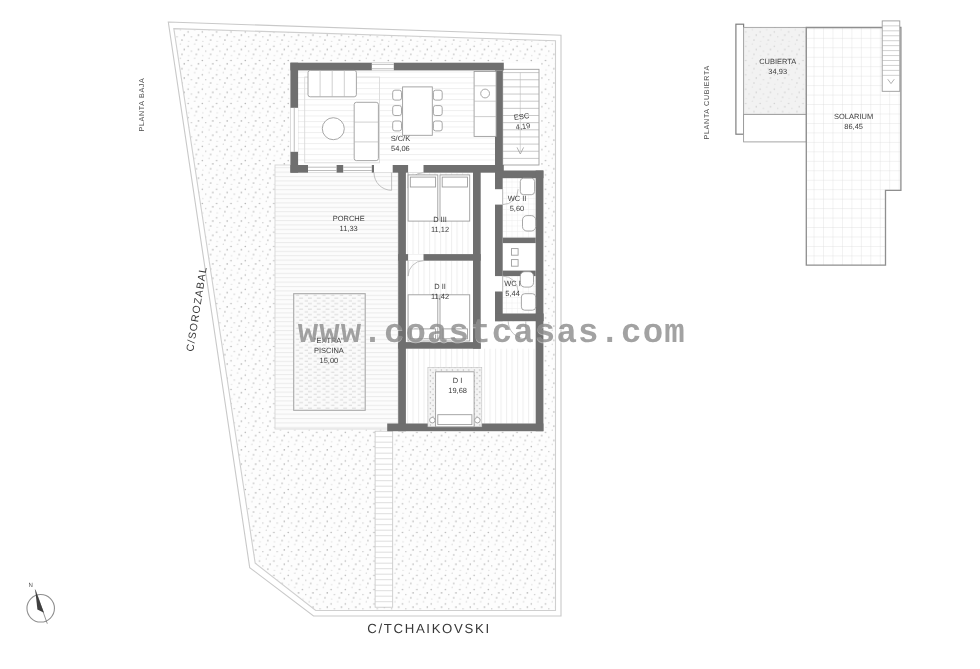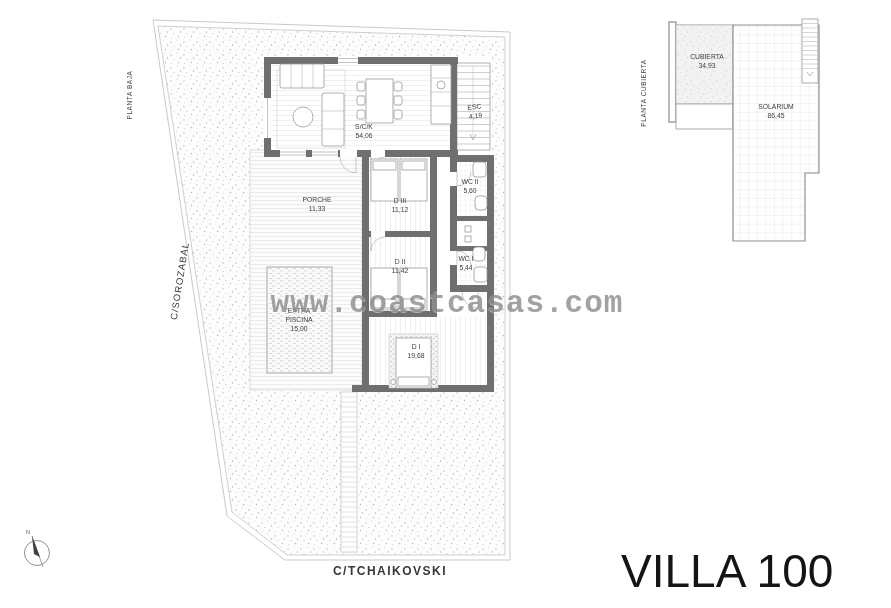--- a/index.html
+++ b/index.html
@@ -6,21 +6,21 @@
   .page{position:relative;width:891px;height:608px;background:#fff;overflow:hidden;
         font-family:"Liberation Sans",sans-serif;}
   .page svg{position:absolute;left:0;top:0;}
   .lbl{position:absolute;transform:translate(-50%,-50%);text-align:center;
        font-size:6.8px;line-height:1.3;color:#3c3c3c;white-space:nowrap;}
   .rotl{transform:translate(-50%,-50%) rotate(-90deg);}
   .rots{transform:translate(-50%,-50%) rotate(-81deg);}
   .rote{transform:translate(-50%,-50%) rotate(-8deg);}
   .planta{font-size:6.5px;letter-spacing:.6px;color:#4a4a4a;}
   .street-left{font-size:9.5px;letter-spacing:1px;color:#383838;}
-  .street-bottom{font-size:12px;letter-spacing:1.5px;color:#383838;font-weight:bold;}
+  .street-bottom{font-size:12px;letter-spacing:1.5px;color:#383838;}
   .north{font-size:5.5px;color:#555;}
   .wm{position:absolute;left:447px;top:303px;transform:translate(-50%,-50%);
       font-family:Liberation Mono, monospace;font-weight:700;font-size:31px;
       letter-spacing:1px;color:#8e8e8e;opacity:.82;white-space:nowrap;
       text-shadow:0 1px 0 rgba(255,255,255,.55);}
   .title{position:absolute;left:621px;top:544px;
          font-family:"Liberation Sans",sans-serif;font-size:46px;font-weight:400;
          color:#141414;letter-spacing:0;white-space:nowrap;}
 </style>
 </head>
@@ -315,14 +315,13 @@
 
   <div class="lbl" style="left:776px;top:112px">
     <div>SOLARIUM</div>
     <div>86,45</div>
   </div>
 
   <div class="lbl north" style="left:28px;top:533px">N</div>
 
   <div class="wm">www.coastcasas.com</div>
 
-  <div class="title">VILLA 100</div>
 </div>
 
 </body></html>

